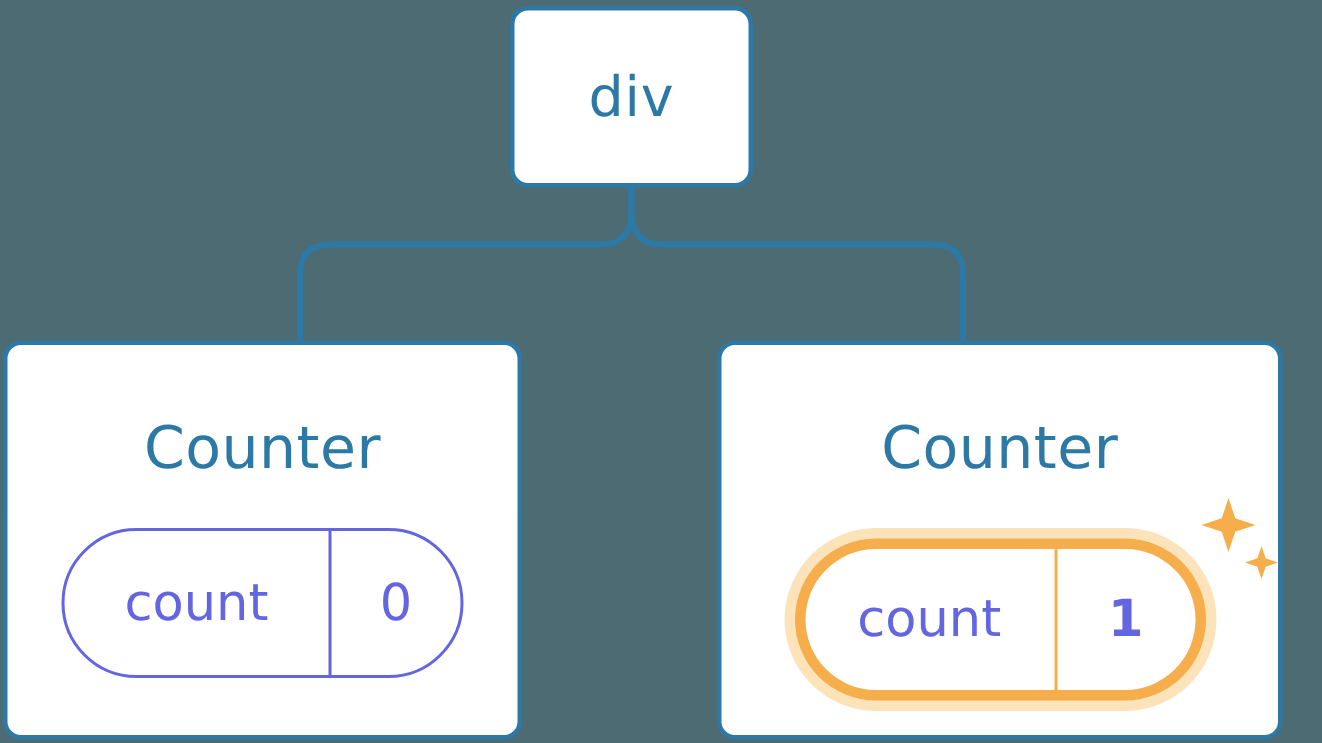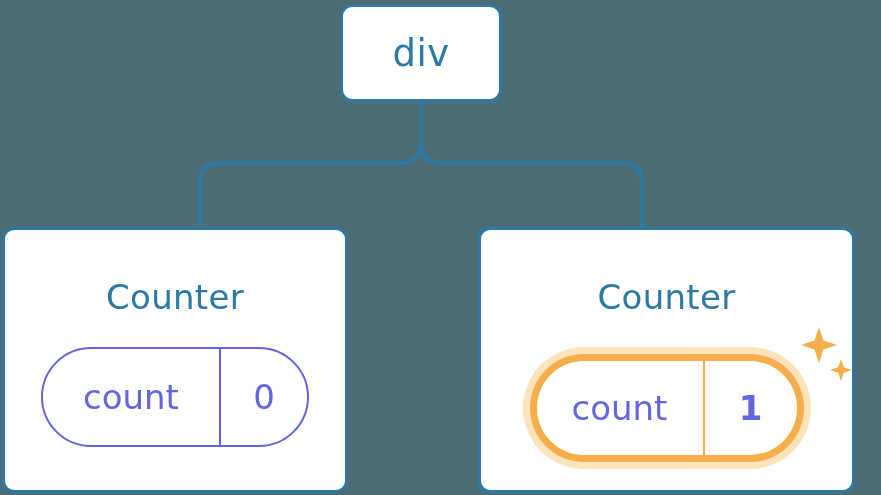--- a/index.html
+++ b/index.html
@@ -32,21 +32,21 @@
     height: 495px;
     z-index: 1;
   }
 
   
   .root-node {
     position: absolute;
     left: 340px;
     top: 4px;
     width: 162px;
-    height: 98px;
+    height: 121px;
     background: #ffffff;
     border: 3px solid #2d79a6;
     border-radius: 12px;
     box-sizing: border-box;
     display: flex;
     align-items: center;
     justify-content: center;
     z-index: 3;
   }
   .root-label {
@@ -75,21 +75,21 @@
     height: 266px;
   }
   .card-right {
     left: 478px;
     top: 227px;
     width: 377px;
     height: 266px;
   }
   .card-title {
     color: #2d79a6;
-    font-size: 34px;
+    font-size: 39px;
     line-height: 1;
     margin-top: 50px;
     letter-spacing: 0.3px;
   }
 
   
   .pill-wrap {
     position: relative;
     margin-top: 33px;
     display: flex;

